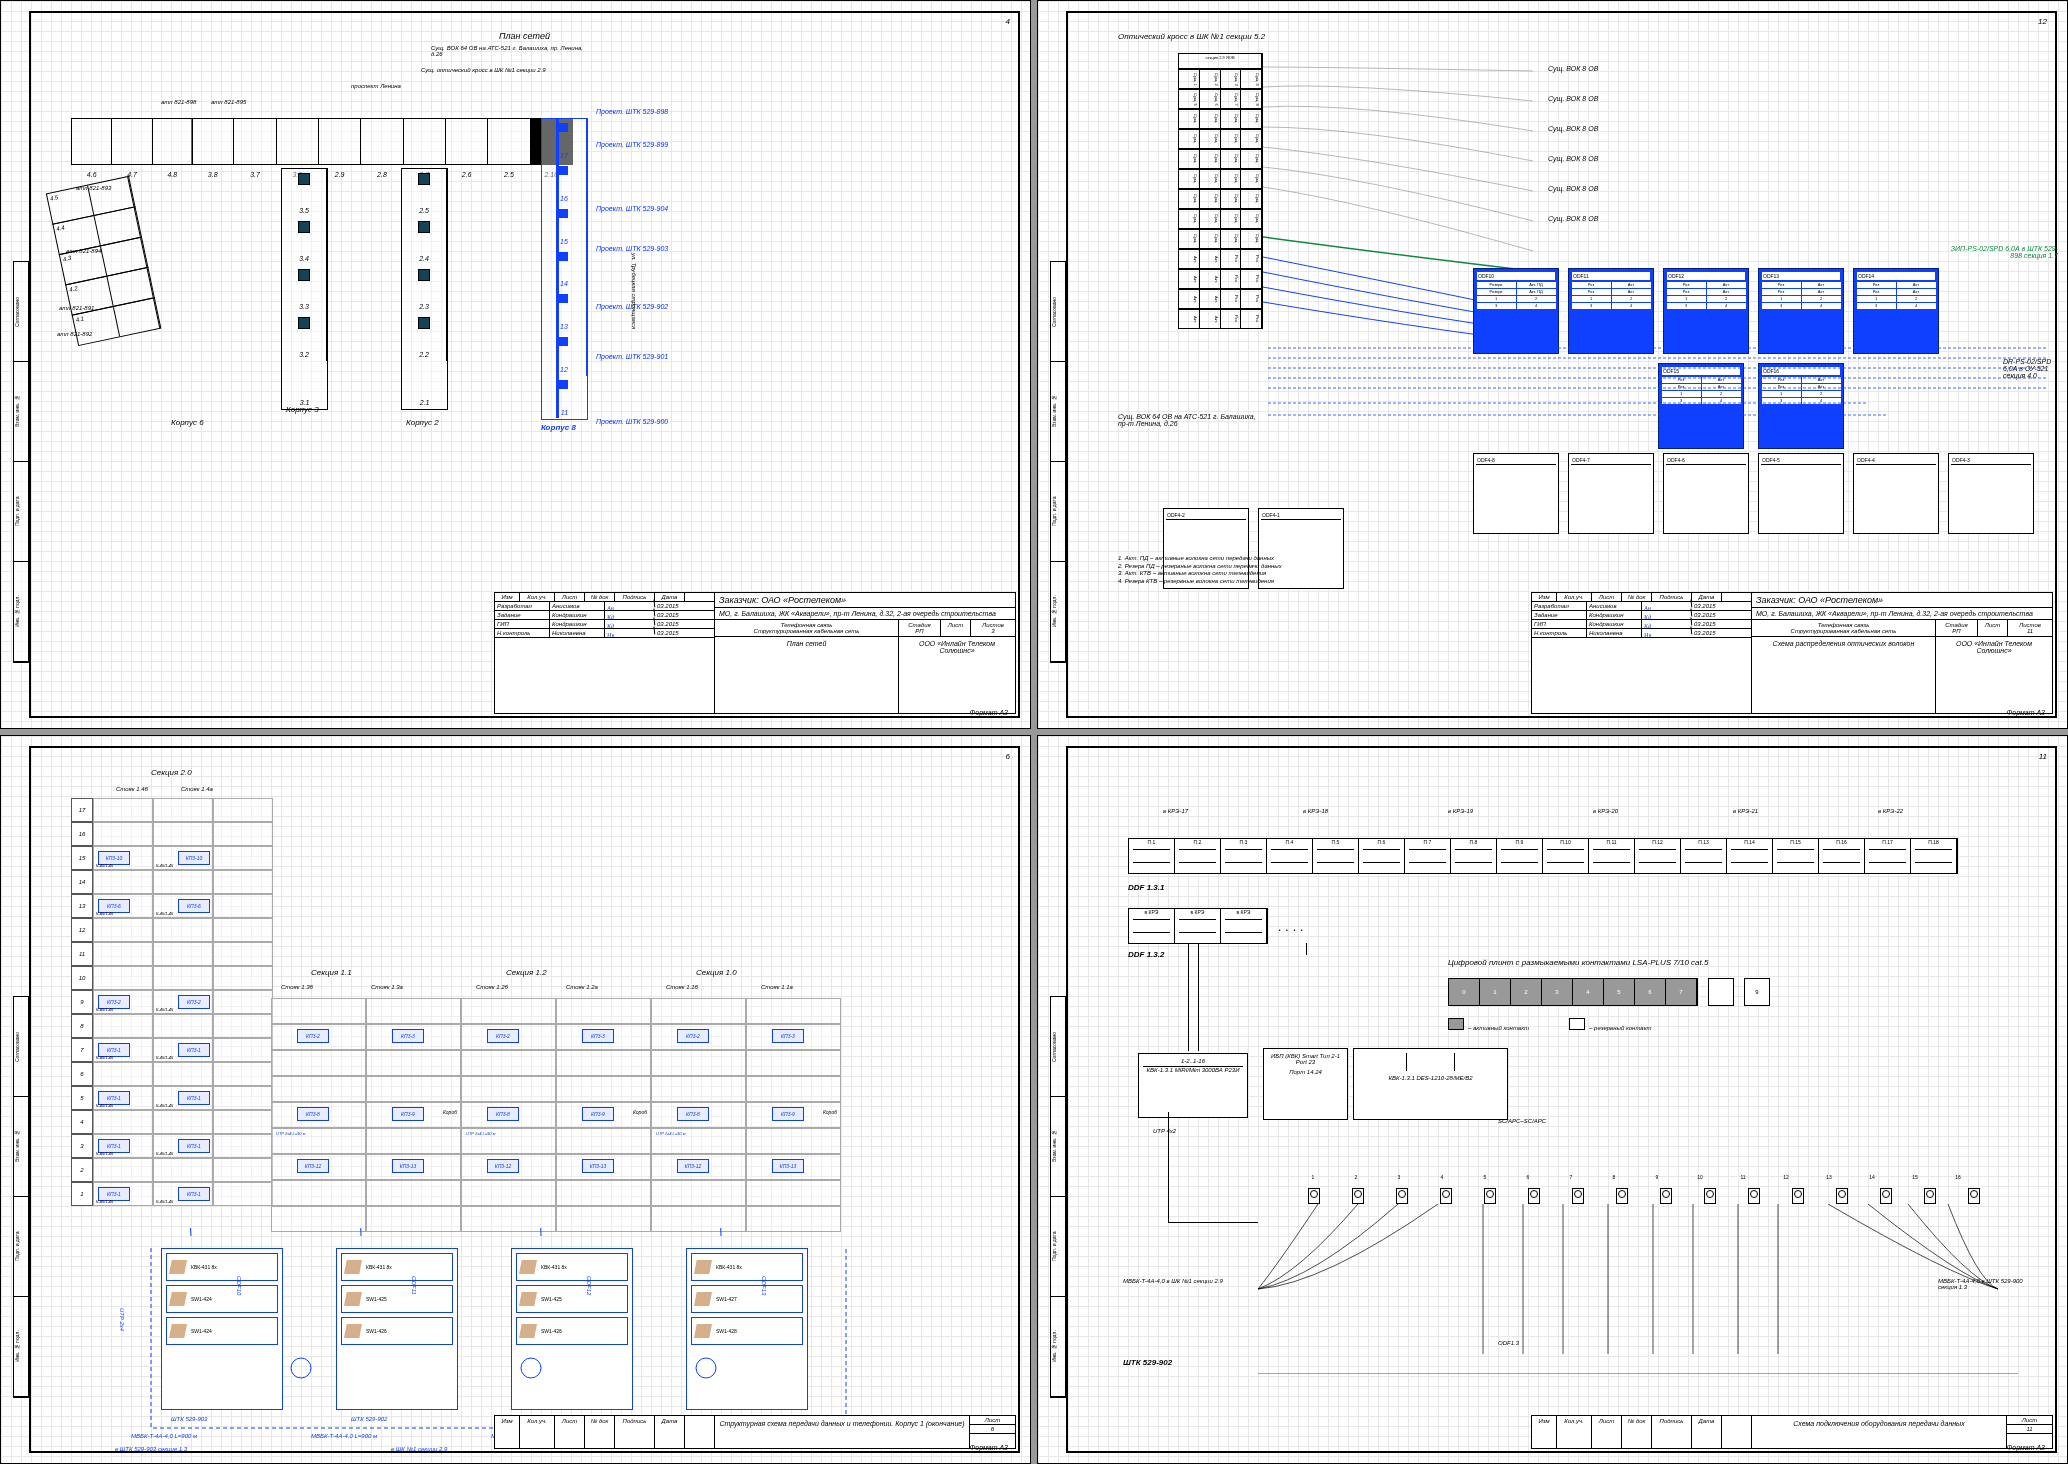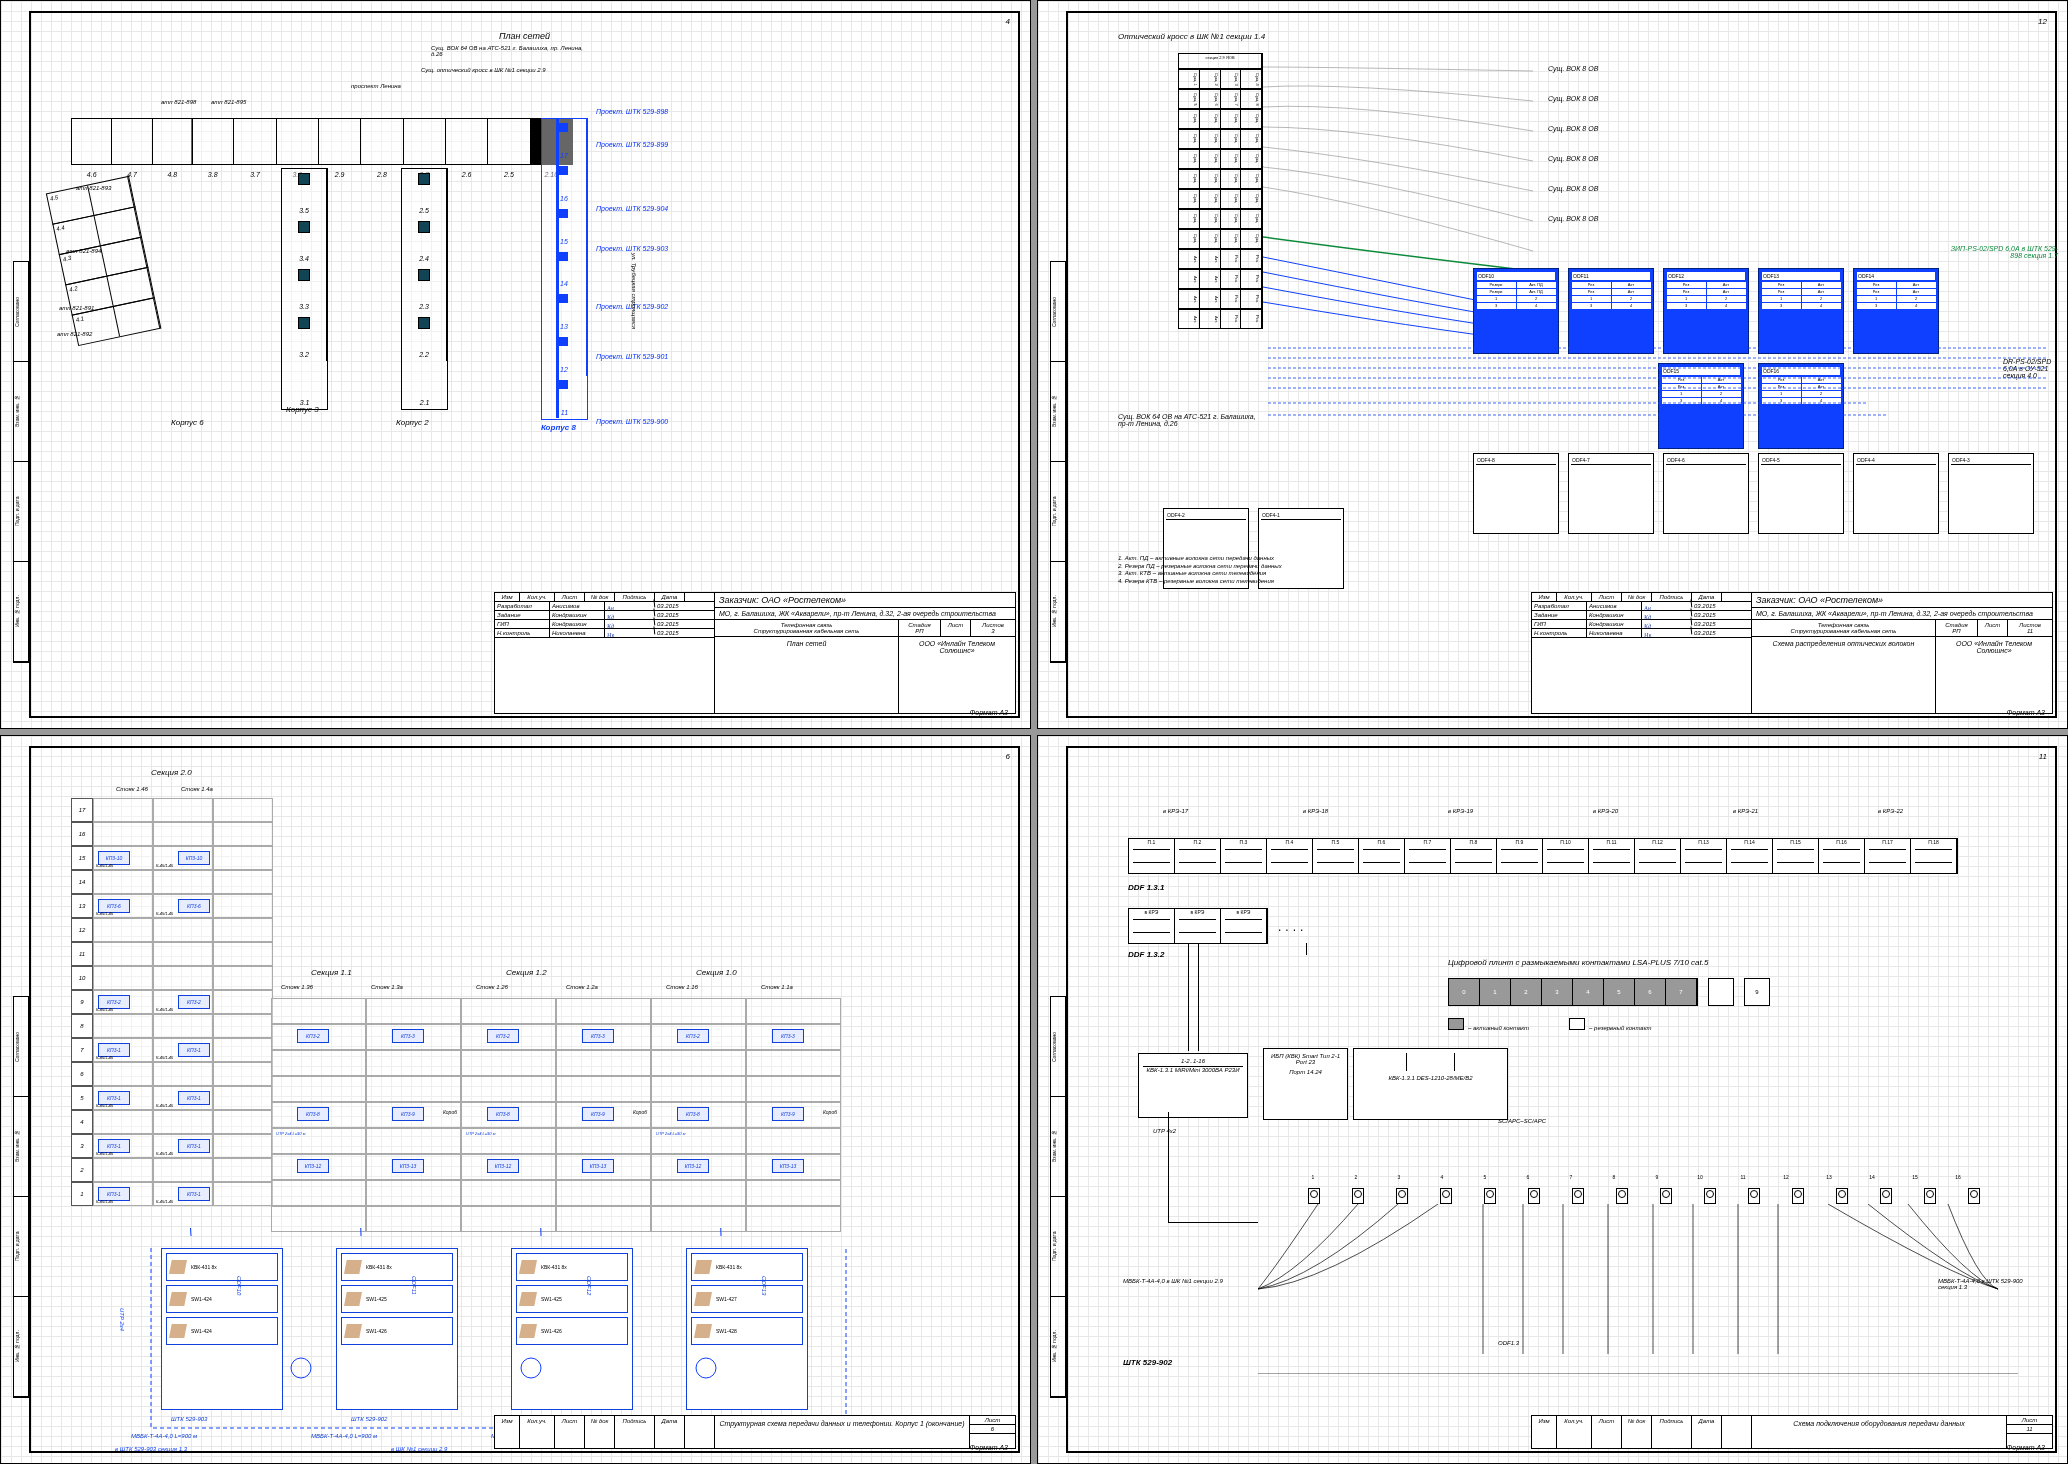--- a/index.html
+++ b/index.html
@@ -664,21 +664,21 @@
             <div class="sq" style="top:4px; left:16px;"></div>
             </div>
           <div class="sec" style="height:auto;">
               <span class="sec-lbl" style="bottom:3px;">2.2</span>
             <div class="sq" style="top:4px; left:16px;"></div>
             </div>
           <div class="sec" style="height:auto;">
               <span class="sec-lbl" style="bottom:3px;">2.1</span>
             </div>
         </div>
-        <div class="k-label" style="left:325px; top:345px;">Корпус 2</div>
+        <div class="k-label" style="left:335px; top:345px;">Корпус 2</div>
 
         <div class="building" style="left:470px; top:45px; width:45px; height:300px; flex-direction:column; border:1.5px solid #1040ff;">
           <div class="sec" style="height:auto; border-color:#1040ff;">
               <span class="sec-lbl" style="color:#1040ff;bottom:3px;">17</span>
               <div class="sq-b" style="top:4px;left:17px;"></div>
             </div>
           <div class="sec" style="height:auto; border-color:#1040ff;">
               <span class="sec-lbl" style="color:#1040ff;bottom:3px;">16</span>
               <div class="sq-b" style="top:4px;left:17px;"></div>
             </div>
@@ -774,21 +774,21 @@
       <div>Согласовано</div>
       <div>Взам. инв. №</div>
       <div>Подп. и дата</div>
       <div>Инв. № подл.</div>
     </div>
   </div>
 
   <div class="sheet">
     <div class="frame">
       <div class="sheet-no">12</div>
-      <div class="opt-kross">Оптический кросс в ШК №1 секции 1.4</div>
+      <div class="opt-kross">Оптический кросс в ШК №1 секции 5.2</div>
 
       <div class="odf-stack">
         <div class="odf-row" style="height:14px;">
             <div style="writing-mode:horizontal-tb;">секция 2.9   ЯОВ</div>
           </div>
         <div class="odf-row">
             <div>Сущ. 1</div>
             <div>Сущ. 2</div>
             <div>Сущ. 3</div>
             <div>Сущ. 4</div>

